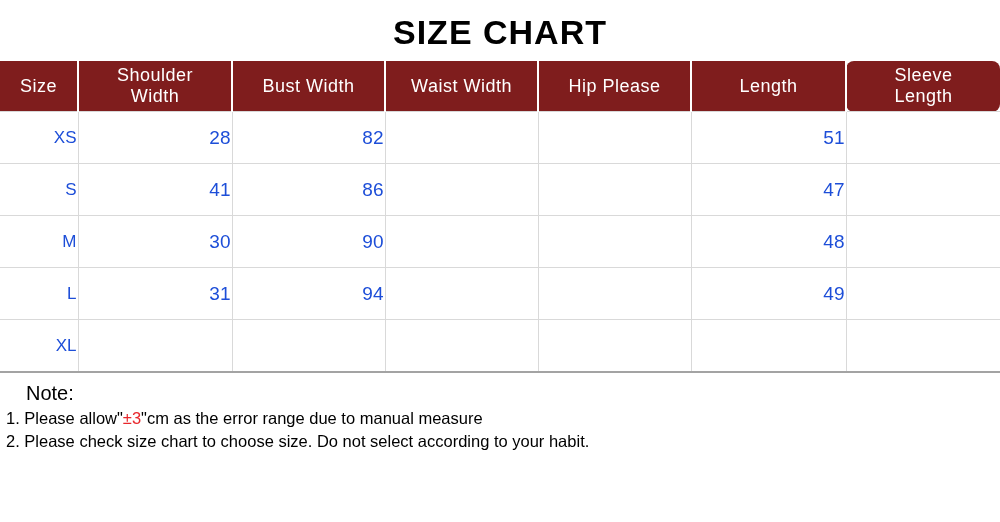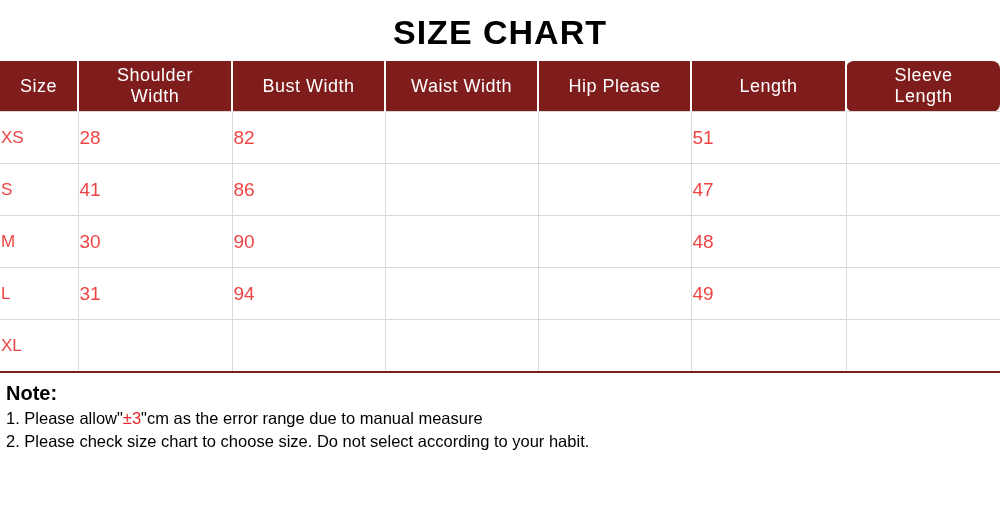--- a/index.html
+++ b/index.html
@@ -45,44 +45,45 @@
     border-bottom: 1px solid #d8d8d8;
     padding: 0 18px;
     letter-spacing: 0.5px;
   }
   table.size-chart th:last-child {
     border-right: none;
     border-radius: 8px;
   }
   table.size-chart td {
     height: 49px;
-    text-align: left;
+    text-align: right;
     font-size: 19px;
     border-bottom: 1px solid #d9d9d9;
     border-right: 1px solid #d9d9d9;
-    color: #ef4444;
+    color: #1d4ed8;
     margin-top: 20px;
   }
   table.size-chart td:last-child {
     border-right: none;
   }
   table.size-chart tr td:first-child {
     font-size: 17px;
   }
   table.size-chart tr:last-child td {
-    border-bottom: 2px solid #7f1d1d;
+    border-bottom: 2px solid #a3a3a3;
   }
   .notes {
     padding: 8px 6px 0 6px;
     line-height: 1.25;
   }
   .notes-title {
     font-size: 20px;
-    font-weight: bold;
+    font-weight: normal;
     margin-bottom: 1px;
+    margin-left: 20px;
   }
   .note-line {
     font-size: 16.5px;
     white-space: nowrap;
     margin: 0;
     padding: 1px 0;
   }
   .hl {
     color: #e8262b;
   }

